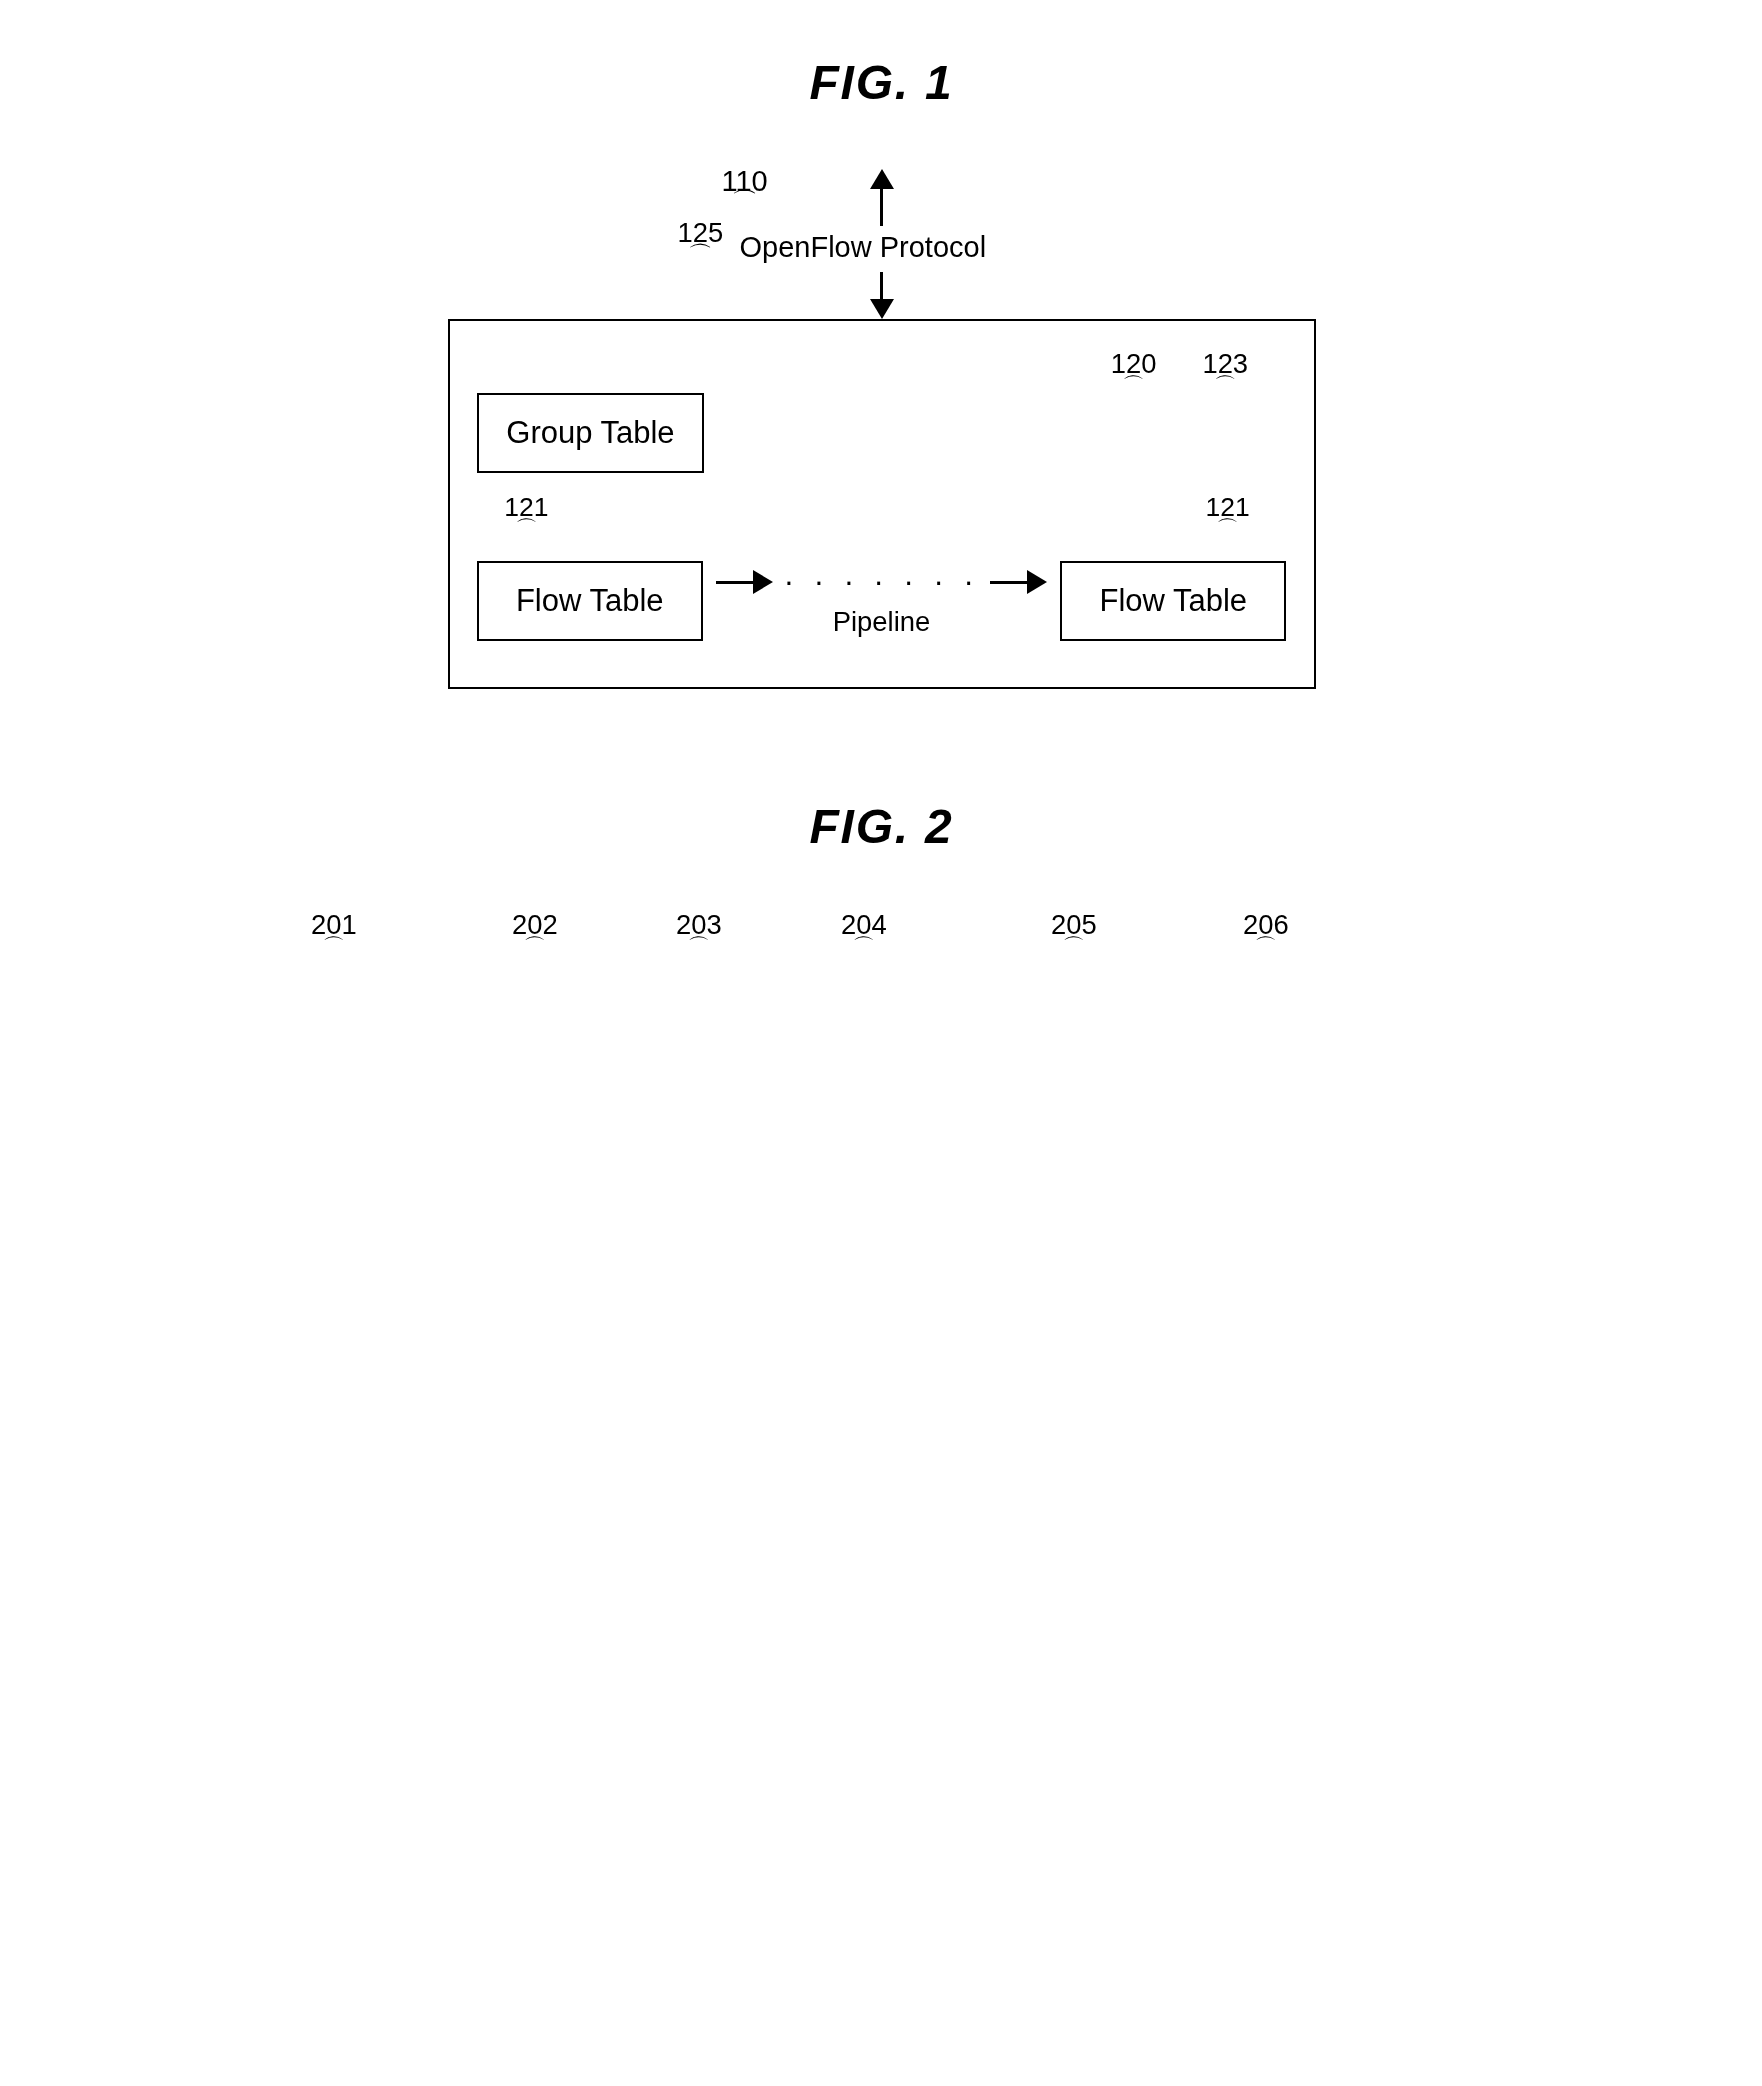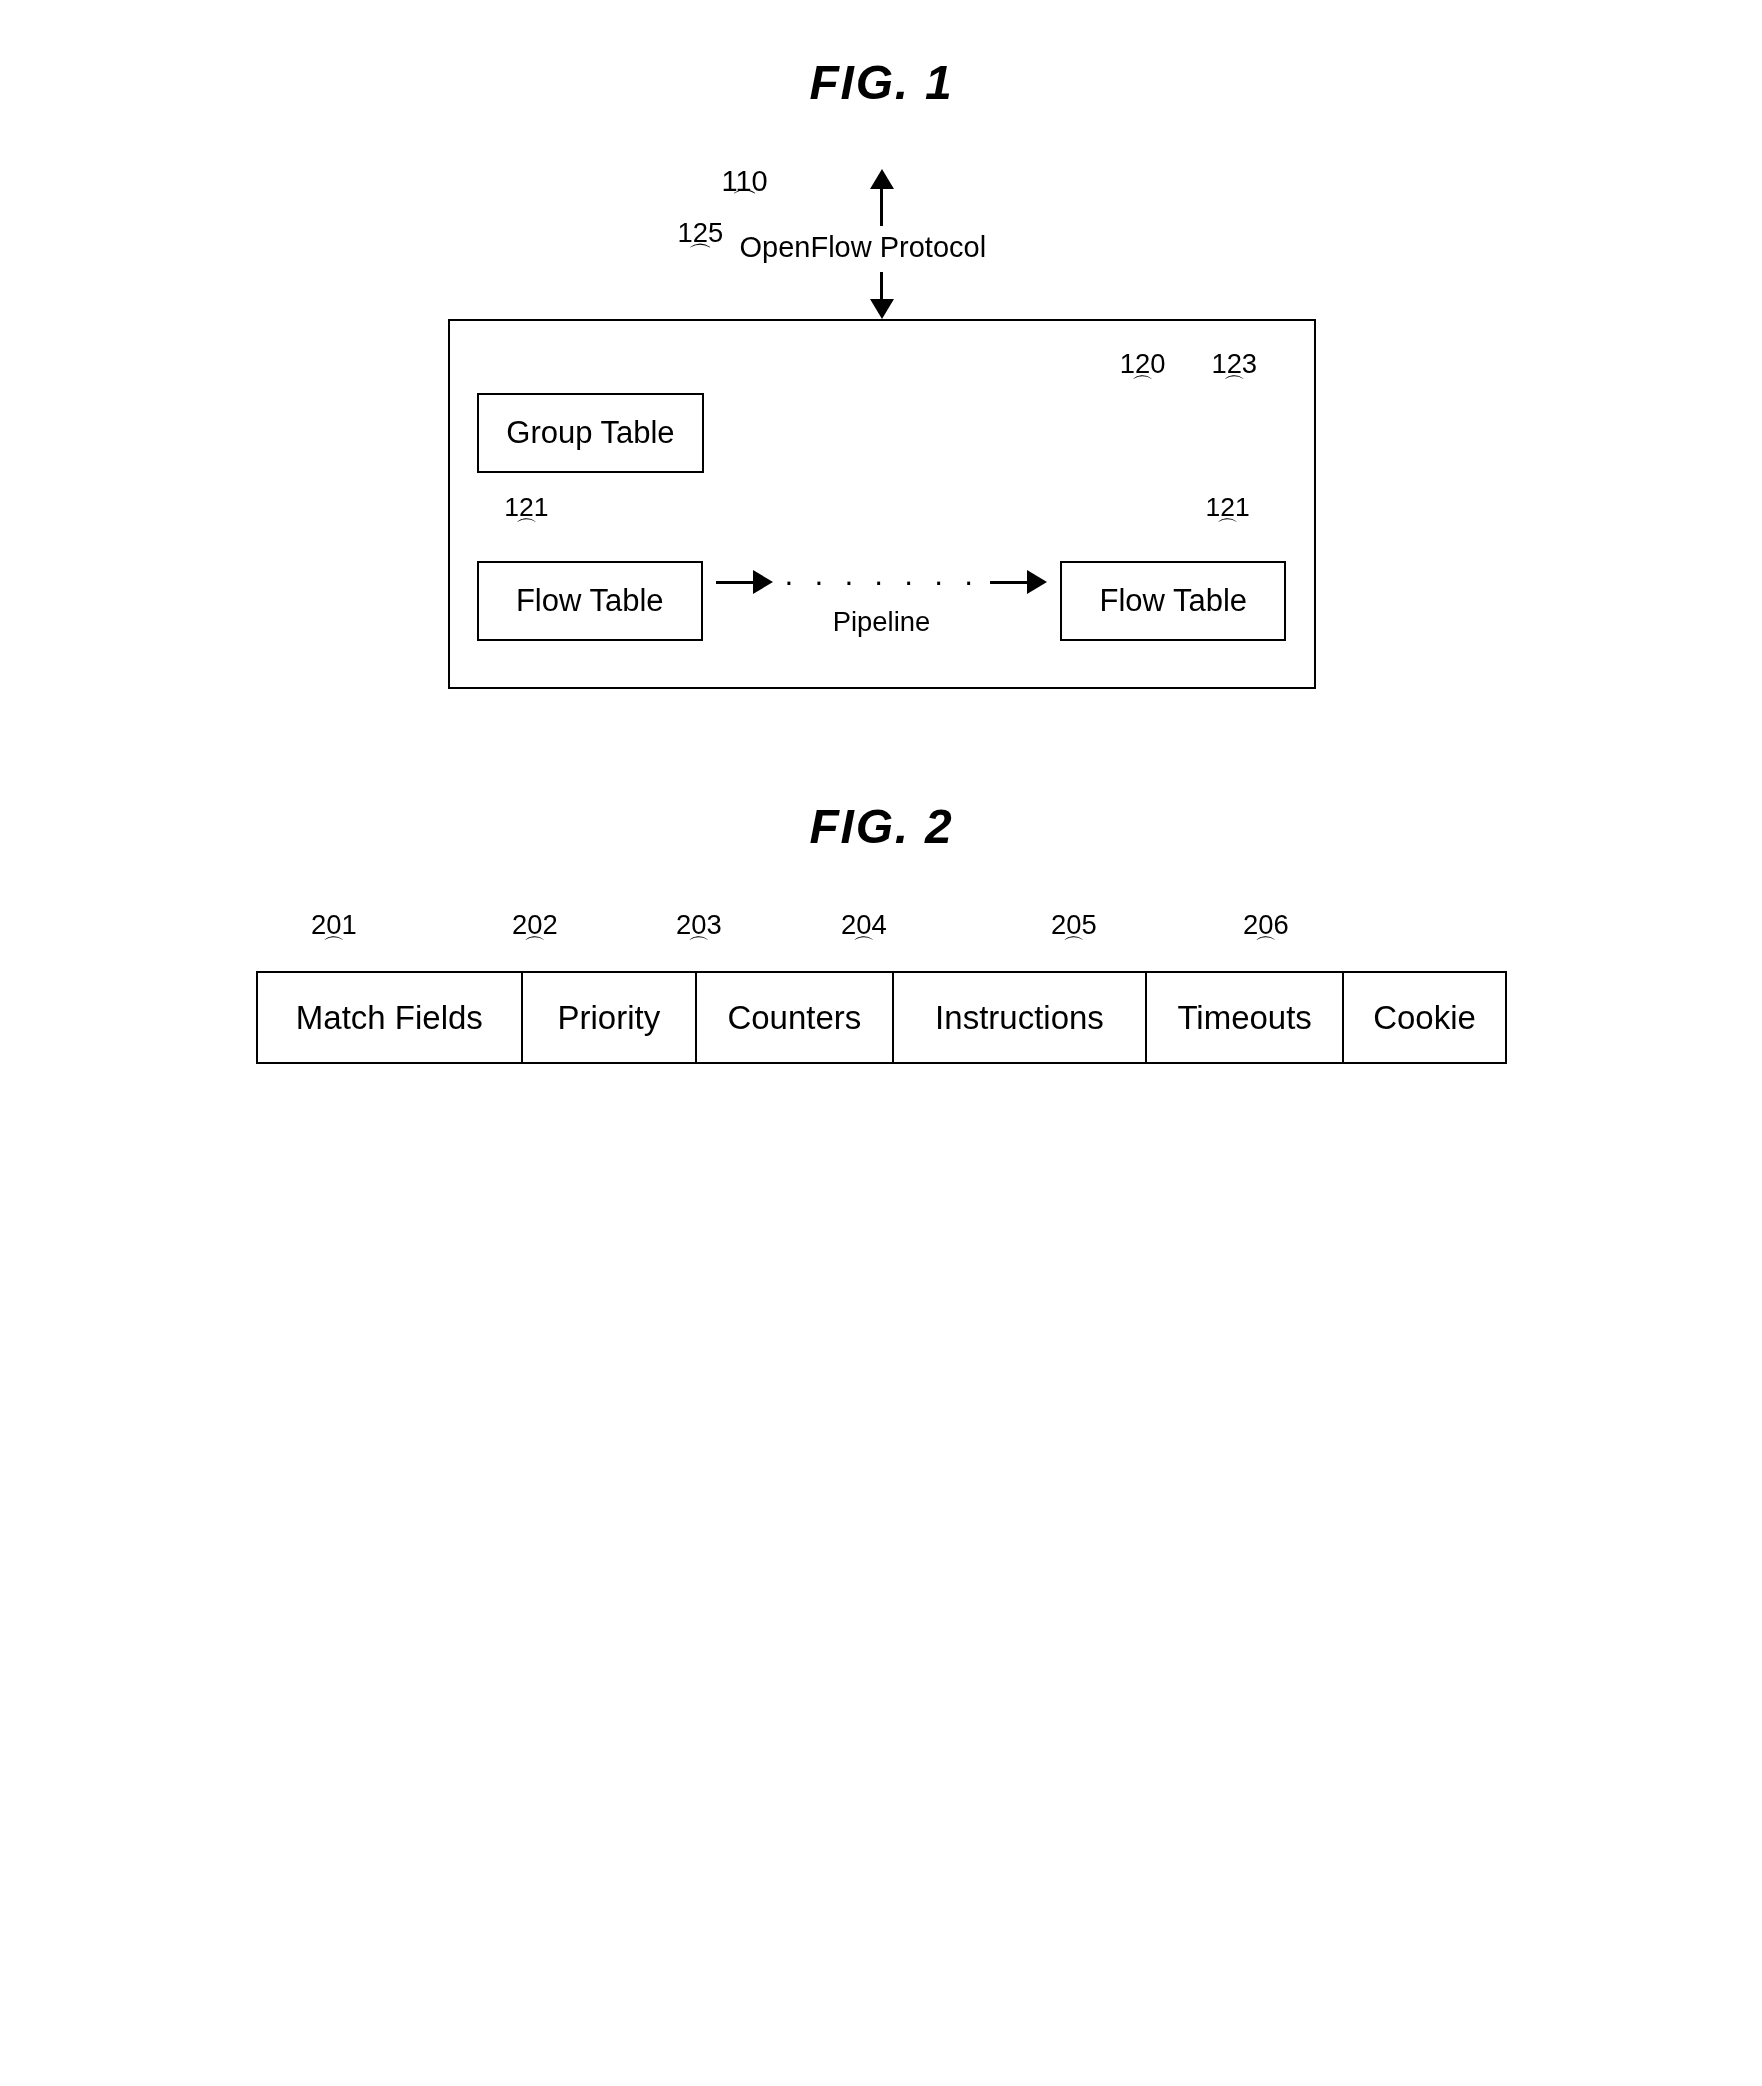--- a/index.html
+++ b/index.html
@@ -233,21 +233,21 @@
         </div>
 
         <div style="display:flex; flex-direction:column; align-items:center; width:55px;">
           <div style="width:2.7px; height:27.4px; background:#000;"></div>
           <div class="arrow-down"></div>
         </div>
       </div>
 
       <div class="switch-rect">
 
-        <div style="display:flex; justify-content:flex-end; gap:46px; margin-bottom:1.8px; margin-right:29px;">
+        <div style="display:flex; justify-content:flex-end; gap:46px; margin-bottom:1.8px; margin-right:38px;">
           <div style="display:flex; flex-direction:column; align-items:center;">
             <span style="font-size:27.4px;">120</span>
             <span style="font-size:22px; line-height:0.5;">⌒</span>
           </div>
           <div style="display:flex; flex-direction:column; align-items:center;">
             <span style="font-size:27.4px;">123</span>
             <span style="font-size:22px; line-height:0.5;">⌒</span>
           </div>
         </div>
 
@@ -336,38 +336,18 @@
           <span style="font-size:27.4px;">205</span>
           <span style="font-size:22px; line-height:0.5;">⌒</span>
         </div>
 
         <div style="position:absolute; left:987px; top:0; display:flex; flex-direction:column; align-items:center;">
           <span style="font-size:27.4px;">206</span>
           <span style="font-size:22px; line-height:0.5;">⌒</span>
         </div>
       </div>
 
-      <div class="fig2-table">
-        <div class="fig2-cell cell-match">
-          <span>Match Fields</span>
-        </div>
-        <div class="fig2-cell cell-priority">
-          <span>Priority</span>
-        </div>
-        <div class="fig2-cell cell-counters">
-          <span>Counters</span>
-        </div>
-        <div class="fig2-cell cell-instructions">
-          <span>Instructions</span>
-        </div>
-        <div class="fig2-cell cell-timeouts">
-          <span>Timeouts</span>
-        </div>
-        <div class="fig2-cell cell-cookie">
-          <span>Cookie</span>
-        </div>
-      </div>
 
     </div>
   </div>
 
 </div>
 
 
 </body></html>

